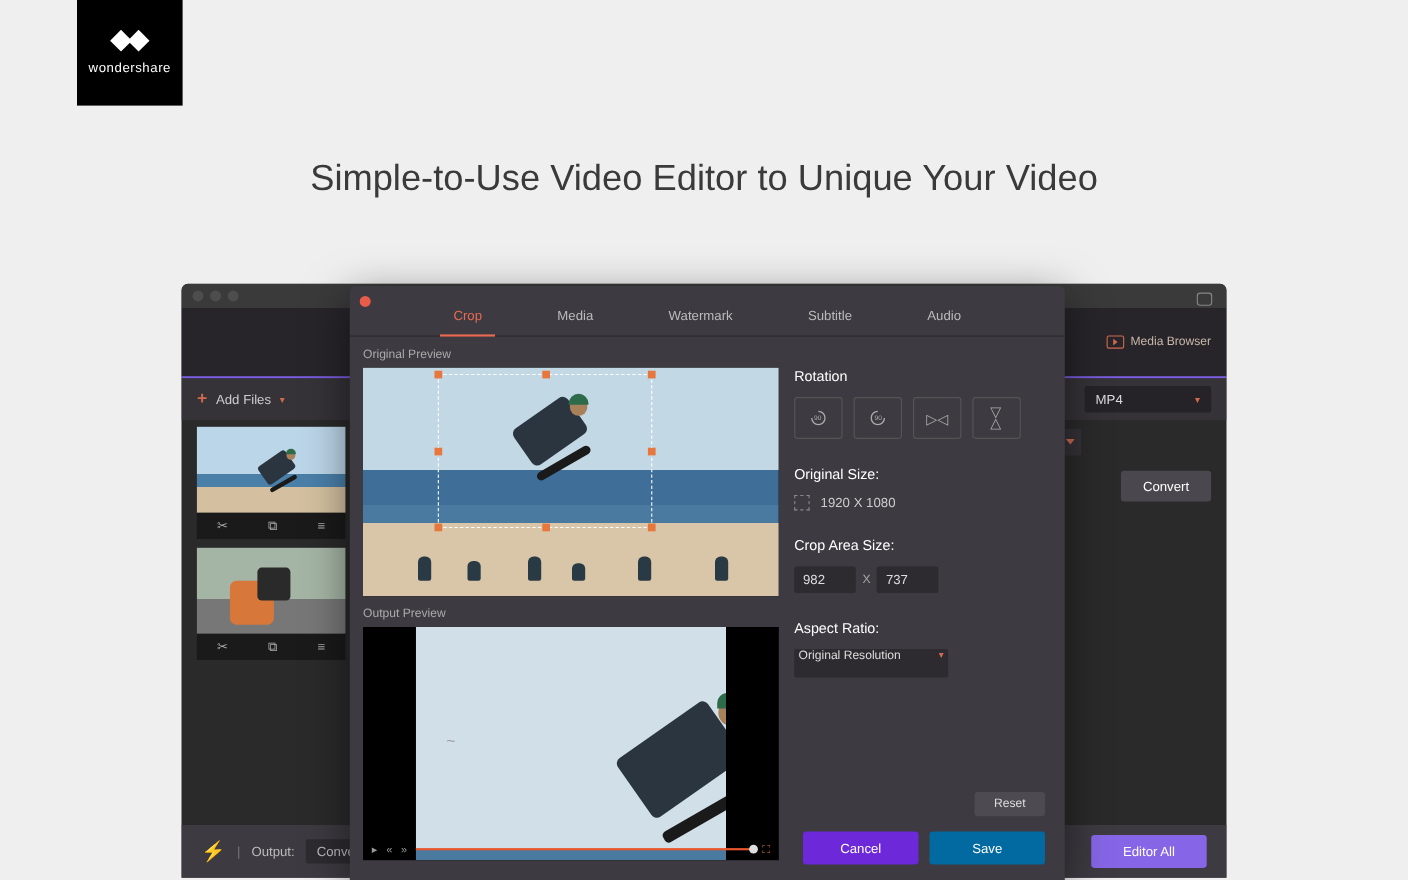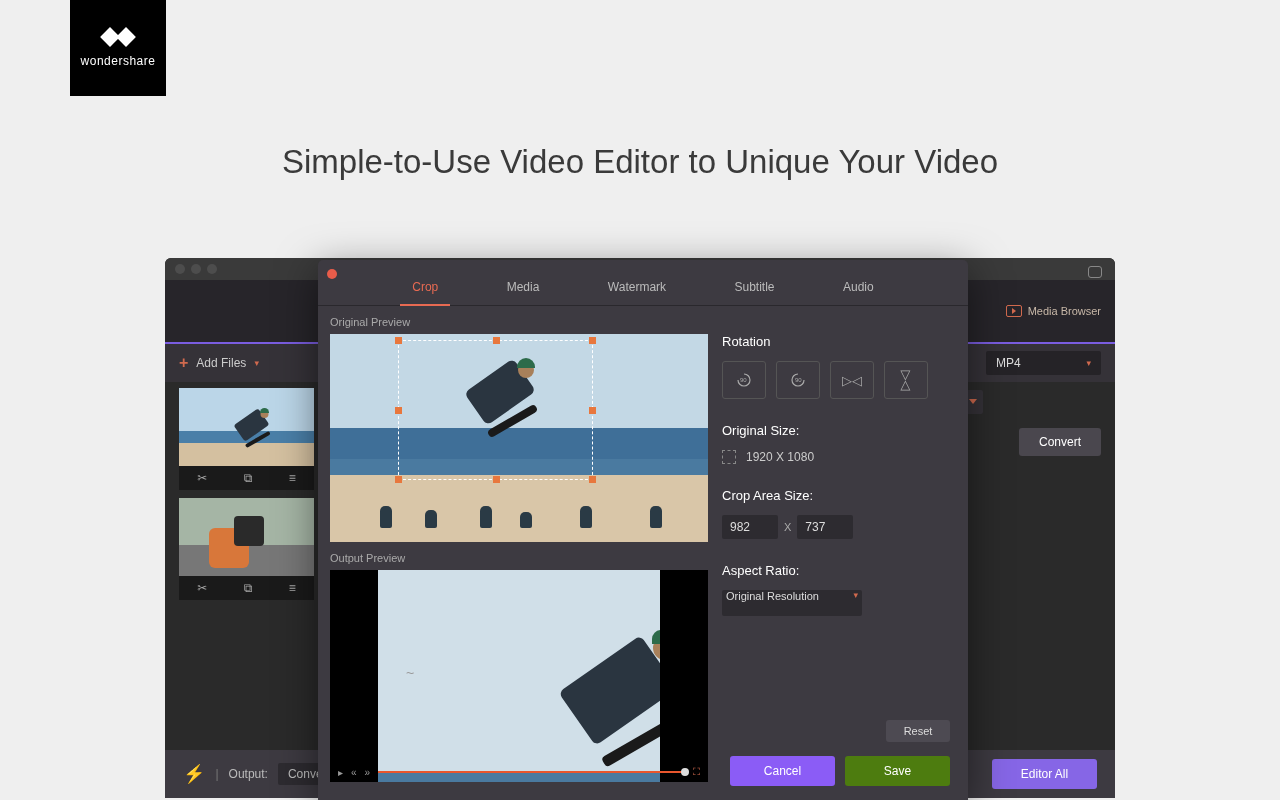--- a/index.html
+++ b/index.html
@@ -509,22 +509,22 @@
 }
 .footer-btn {
   width: 105px;
   height: 30px;
   border-radius: 3px;
   display: flex;
   align-items: center;
   justify-content: center;
   font-size: 12px;
 }
-.cancel-btn { background: #8b5cf6; color: #fff; }
-.save-btn { background: #4d7c0f; color: #fff; }
+.cancel-btn { background: #6d28d9; color: #fff; }
+.save-btn { background: #0369a1; color: #fff; }
 .chat-icon {
   position: absolute;
   top: 266px;
   right: 178px;
   width: 14px; height: 12px;
   border: 1.5px solid #888;
   border-radius: 3px;
 }
 </style>
 </head>

